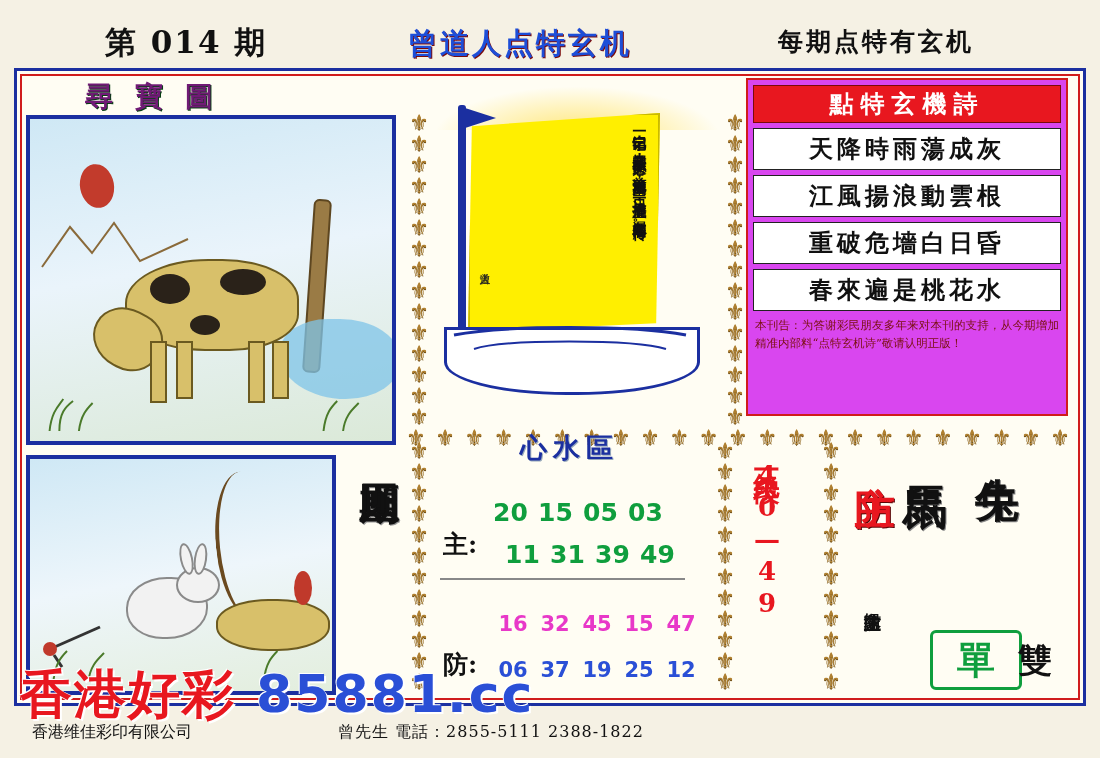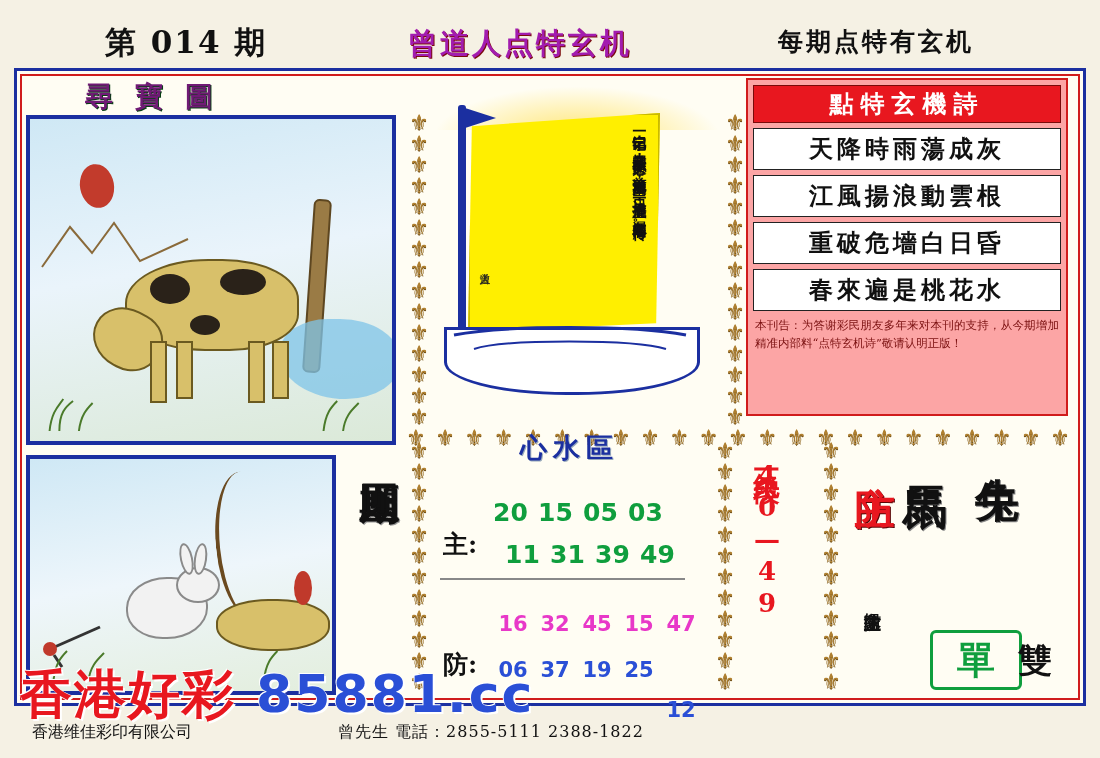--- a/index.html
+++ b/index.html
@@ -20,21 +20,21 @@
   }
   .hdr-issue{
     position:absolute;left:105px;top:22px;
     font-family:"DejaVu Serif", serif;
     font-size:31px;font-weight:bold;color:#111;letter-spacing:2px;
   }
   .hdr-title{
     position:absolute;left:408px;top:24px;
     font-family:"DejaVu Serif", serif;
     font-size:29px;font-weight:bold;
-    color:#a21caf;letter-spacing:3px;
+    color:#1d4ed8;letter-spacing:3px;
     -webkit-text-stroke:0px;
     text-shadow:1px 1px 0 #7a0a0a;
   }
   .hdr-sub{
     position:absolute;left:778px;top:25px;
     font-family:"DejaVu Serif", serif;
     font-size:25px;font-weight:bold;color:#111;letter-spacing:3px;
   }
   
   .frame{
@@ -116,21 +116,21 @@
   }
   .sail-sign{
     position:absolute;left:44px;top:170px;
     font-family:"DejaVu Serif", serif;font-size:11px;color:#222;
     writing-mode:vertical-rl;text-orientation:upright;
   }
   
   .poembox{
     position:absolute;left:746px;top:78px;width:322px;height:338px;
     border:2px solid #d01c1c;
-    background:#fca5a5;
+    background:#d946ef;
     box-sizing:border-box;
     padding:5px;
   }
   .poem-title{
     height:36px;background:#e8171f;
     display:flex;align-items:center;justify-content:center;
     border:1px solid #7a0a0a;
     font-family:"DejaVu Serif", serif;
     font-size:24px;font-weight:bold;color:#fff;letter-spacing:7px;
   }
@@ -495,21 +495,21 @@
     <span class="m" style="width:42px;">32</span>
     <span class="m" style="width:42px;">45</span>
     <span class="m" style="width:42px;">15</span>
     <span class="m" style="width:42px;">47</span>
   </div>
   <div class="numrow" style="left:492px;top:658px;font-size:21px;">
     <span class="bluee" style="width:42px;">06</span>
     <span class="bluee" style="width:42px;">37</span>
     <span class="bluee" style="width:42px;">19</span>
     <span class="bluee" style="width:42px;">25</span>
-    <span class="bluee" style="width:42px;margin-top:40px;">12</span>
+    <span class="bluee" style="width:42px;">12</span>
   </div>
 
   <div class="juesha">绝杀一段40—49</div>
   <div class="zhufang">主防</div>
   <div class="zodiac1">鼠馬</div>
   <div class="zodiac2">兔牛</div>
   <div class="zhulvfang">主绿防蓝</div>
   <div class="dan">單</div>
   <div class="shuang">雙</div>
 

